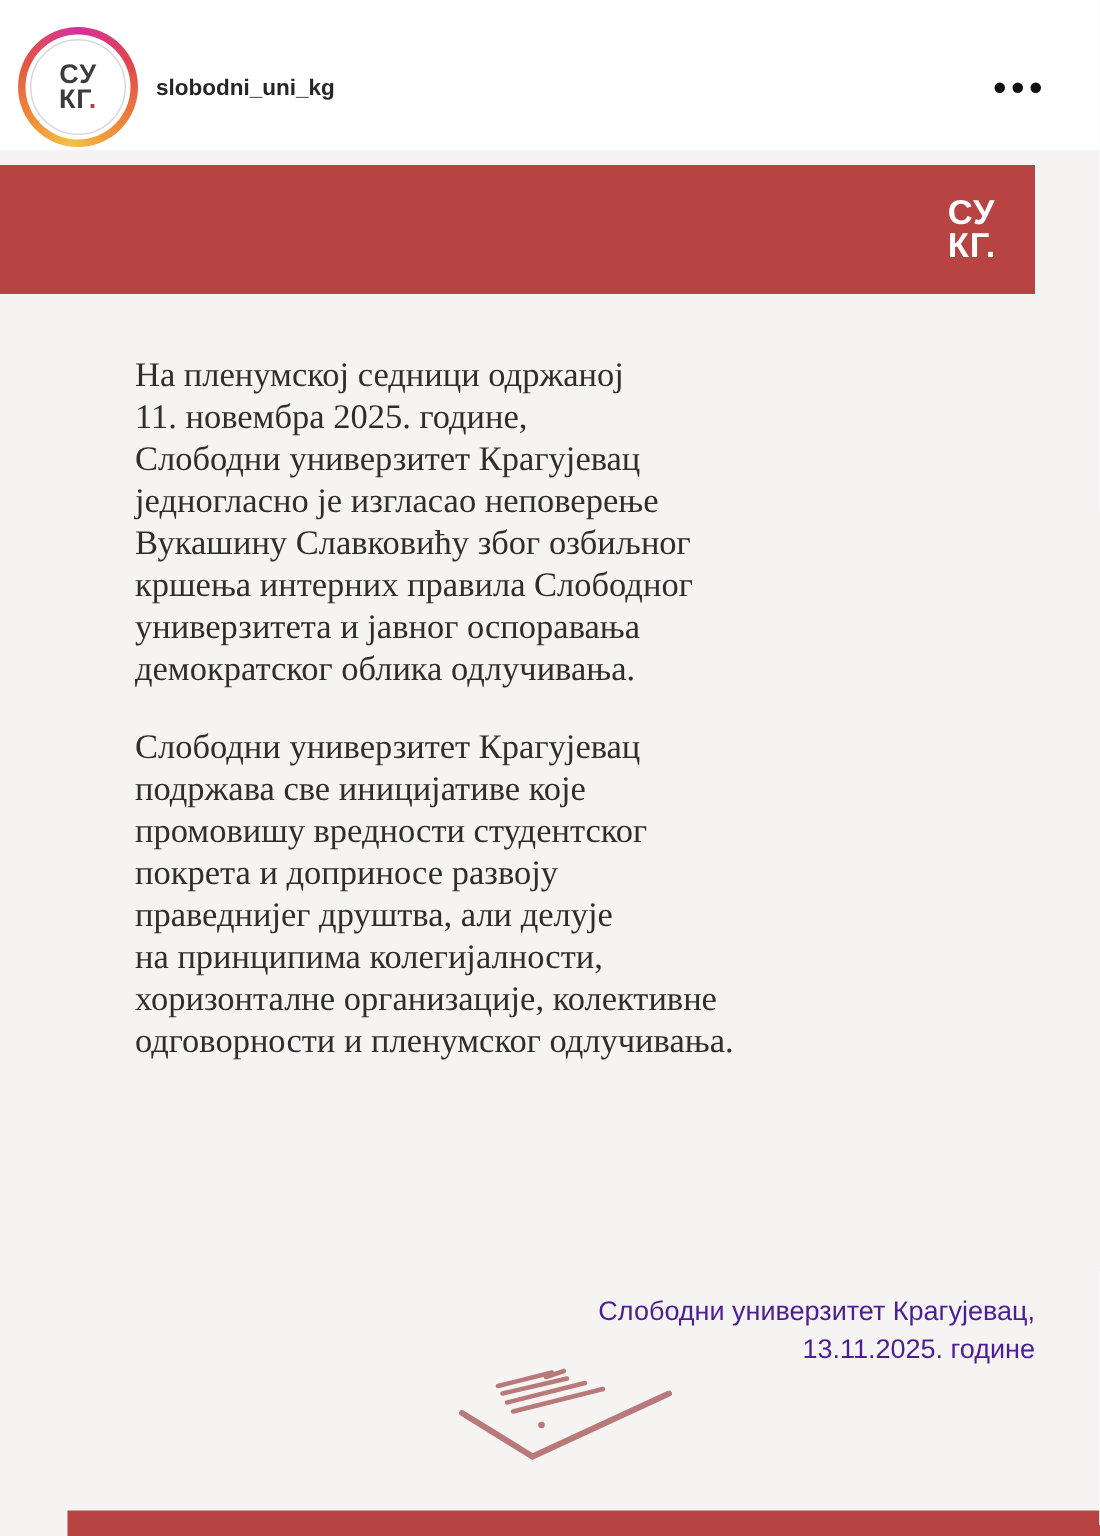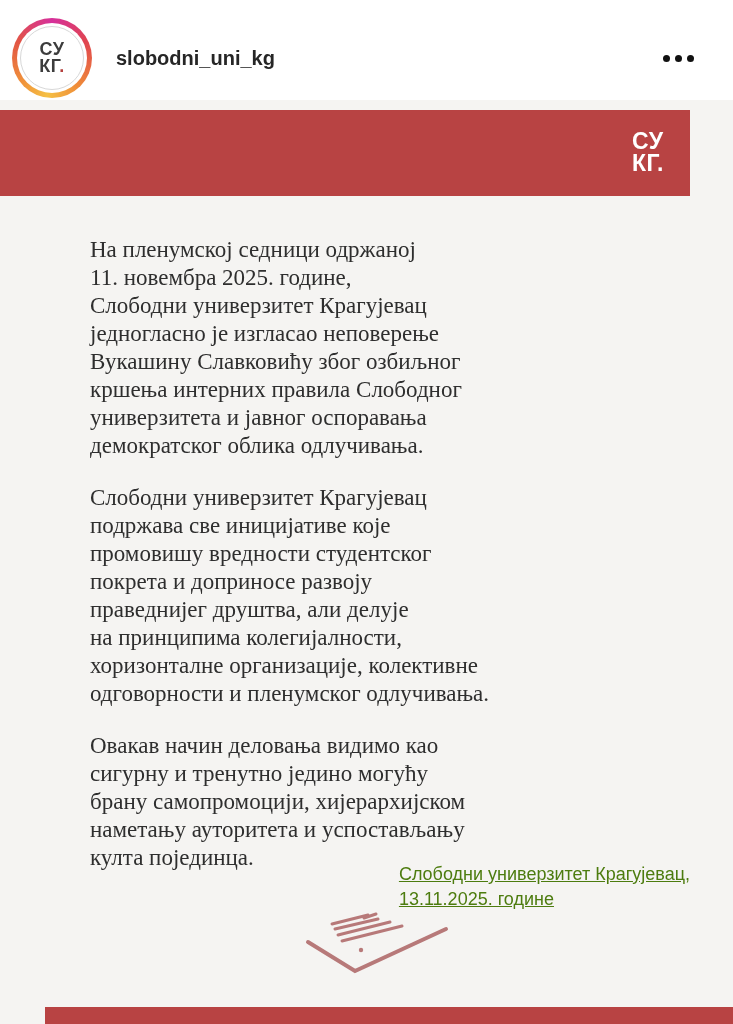--- a/index.html
+++ b/index.html
@@ -34,22 +34,22 @@
   .avatar-inner {
     width: 64px; height: 64px; border-radius: 50%;
     background: #ffffff; border: 1px solid #d8d8d8;
     display: flex; flex-direction: column;
     align-items: center; justify-content: center;
     font-weight: bold; font-size: 18px; line-height: 0.95;
     color: #3c3c3c; letter-spacing: 0.5px;
   }
   .avatar-inner .red { color: #b5413e; }
   .username {
-    margin-left: 24px;
-    font-size: 20px; font-weight: bold; color: #262626;
+    margin-left: 12px;
+    font-size: 15px; font-weight: bold; color: #262626;
     cursor: pointer;
   }
   .menu-btn {
     margin-left: auto; margin-right: 4px;
     display: flex; gap: 5px; align-items: center;
     padding: 8px; cursor: pointer;
   }
   .menu-btn .dot { width: 7px; height: 7px; border-radius: 50%; background: #111; }
 
   
@@ -76,25 +76,24 @@
     width: 600px;
     font-size: 23px; line-height: 28px;
     color: #2e2e2e;
     font-family: Liberation Serif, serif;
   }
   .body-text p { margin: 0 0 24px 0; white-space: pre-line; }
 
   .signature {
     position: absolute;
     top: 762px; right: 43px;
-    text-align: left;
+    text-align: right;
     font-size: 18px; line-height: 25px;
-    color: #4d7c0f;
+    color: #4c1d95;
     white-space: pre-line;
-    text-decoration: underline;
   }
   .stamp {
     position: absolute;
     left: 292px; top: 798px;
   }
   .bottom-bar {
     position: absolute;
     left: 45px; right: 0; bottom: 0;
     height: 17px;
     background: #b84343;
@@ -141,25 +140,20 @@
 универзитета и јавног оспоравања
 демократског облика одлучивања.</p>
       <p>Слободни универзитет Крагујевац
 подржава све иницијативе које
 промовишу вредности студентског
 покрета и доприносе развоју
 праведнијег друштва, али делује
 на принципима колегијалности,
 хоризонталне организације, колективне
 одговорности и пленумског одлучивања.</p>
-      <p>Овакав начин деловања видимо као
-сигурну и тренутно једино могућу
-брану самопромоцији, хијерархијском
-наметању ауторитета и успостављању
-култа појединца.</p>
     </div>
 
     <div class="signature">Слободни универзитет Крагујевац,
 13.11.2025. године</div>
 
     <svg class="stamp" width="168" height="88" viewBox="0 0 168 88" fill="none">
       <g stroke="#ad6464" stroke-linecap="round" opacity="0.85">
         <path d="M 16 44 L 63 73 L 154 31" stroke-width="4"></path>
         <line x1="50" y1="43" x2="110" y2="28" stroke-width="3"></line>
         <line x1="46" y1="37" x2="98" y2="24" stroke-width="3"></line>

